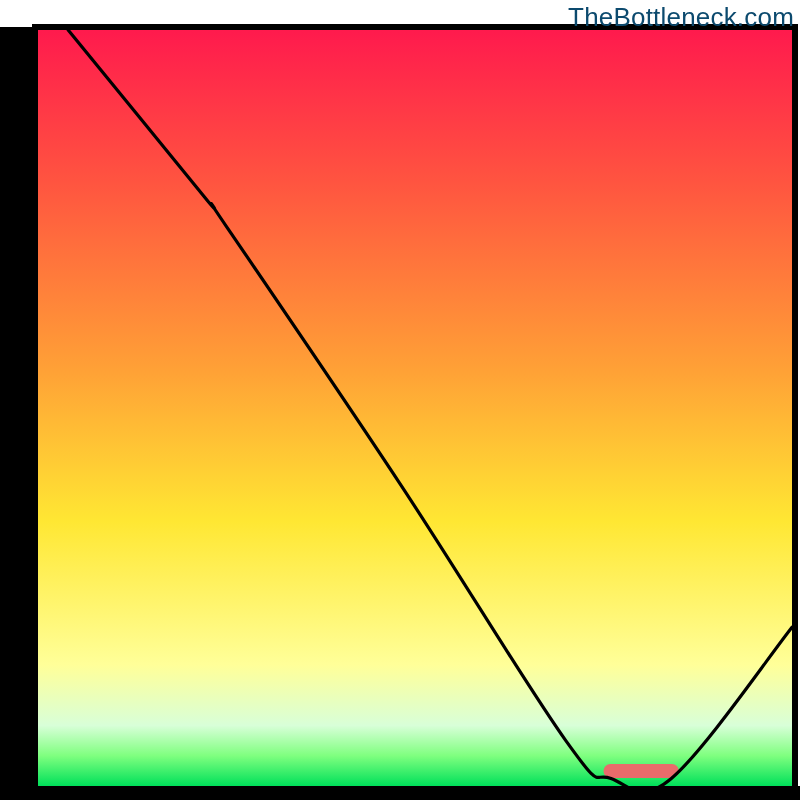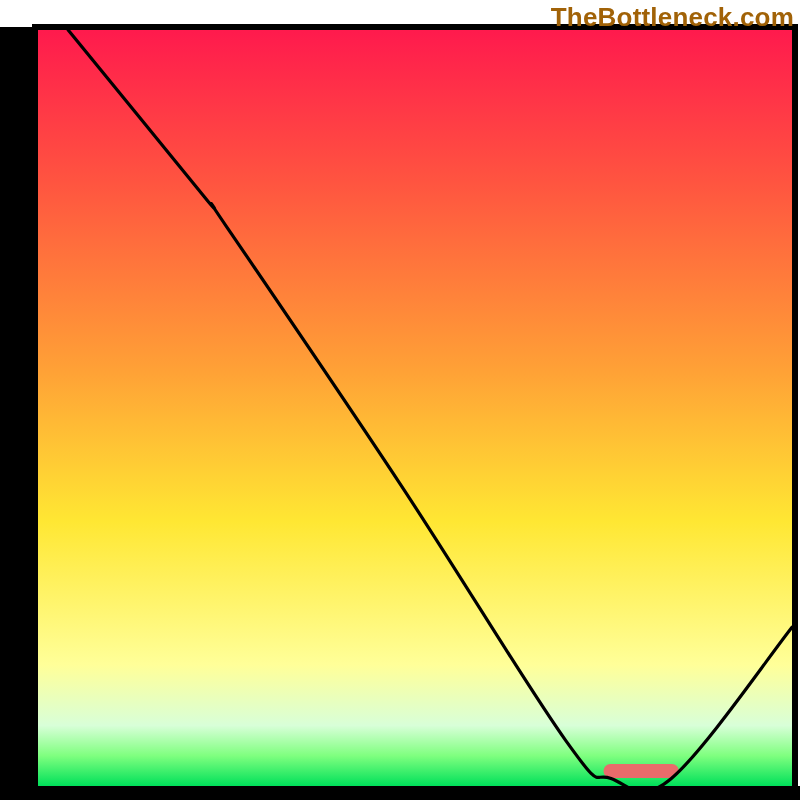--- a/index.html
+++ b/index.html
@@ -14,22 +14,22 @@
     position: relative;
     width: 800px;
     height: 800px;
   }
   .watermark {
     position: absolute;
     top: 2px;
     right: 6px;
     font-family: Arial, Helvetica, sans-serif;
     font-size: 26px;
-    font-weight: bold;
-    color: #a16207;
+    font-weight: normal;
+    color: #0c4a6e;
     letter-spacing: 0.2px;
   }
   svg {
     display: block;
   }
 </style>
 </head>
 <body>
 
 <div class="frame">

